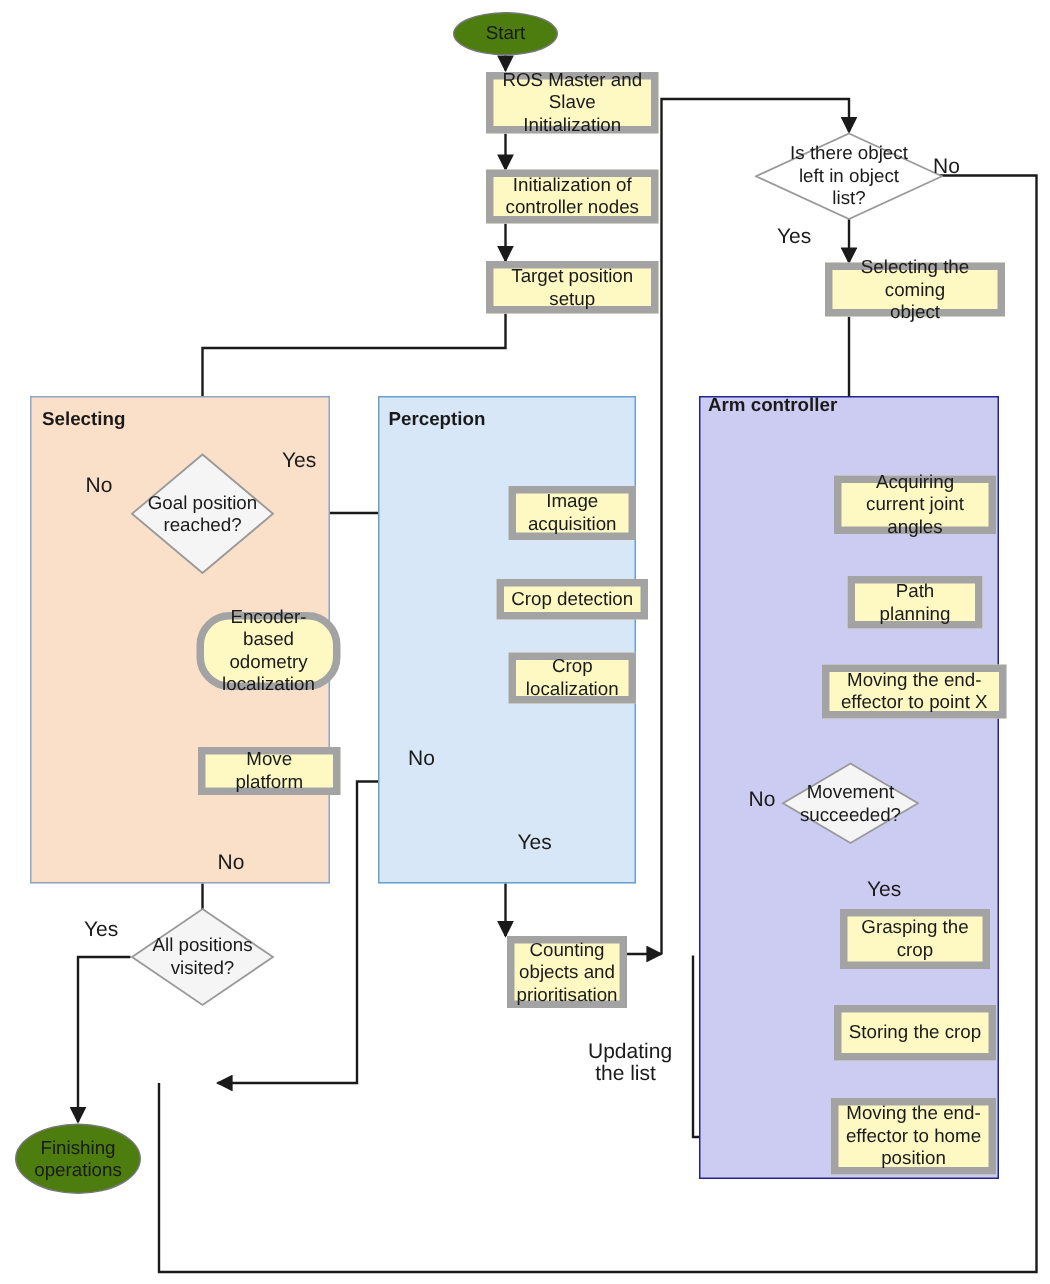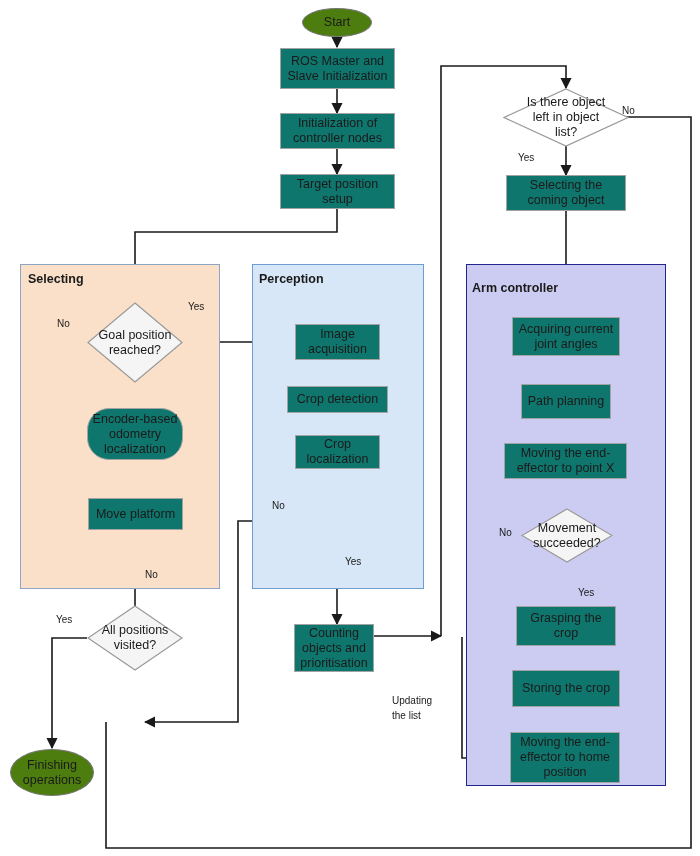--- a/index.html
+++ b/index.html
@@ -40,22 +40,23 @@
     box-sizing: border-box;
     display: flex;
     align-items: center;
     justify-content: center;
     text-align: center;
     font-size: 12.5px;
     line-height: 15px;
     color: #1a1a1a;
   }
   .proc {
-    background: #0f766e;
-    border: 1px solid #a3a3a3;
+    background: #fef9c3;
+    border: 5px solid #a3a3a3;
+    margin-left: 44px;
   }
   .term {
     background: #4d7c0f;
     border: 1px solid #777777;
     border-radius: 50%;
   }
   .dec-wrap {
     position: absolute;
     display: flex;
     align-items: center;
@@ -72,24 +73,25 @@
     position: relative;
     z-index: 2;
     text-align: center;
     font-size: 12.5px;
     line-height: 15px;
     color: #1a1a1a;
     white-space: pre-line;
   }
   .edge-label {
     position: absolute;
-    font-size: 10px;
+    font-size: 14px;
     line-height: 15px;
     color: #1a1a1a;
     white-space: pre-line;
+    text-align: center;
   }
 </style>
 </head>
 <body>
 
 <div id="canvas">
 
   <svg id="edges" viewBox="0 0 700 856" xmlns="http://www.w3.org/2000/svg">
     <defs>
       <marker id="arrow" viewBox="0 0 10 10" refX="9" refY="5" markerWidth="7" markerHeight="7" orient="auto-start-reverse">
@@ -158,21 +160,21 @@
     </g>
   </svg>
 
   <div class="lane" style="left:20px; top:264px; width:200px; height:325px; background:#fae0c8; border:1px solid #8da5c4;"></div>
   <div class="lane-title" style="left:28px; top:272px;">Selecting</div>
 
   <div class="lane" style="left:252px; top:264px; width:172px; height:325px; background:#d7e7f7; border:1px solid #6c9fd0;"></div>
   <div class="lane-title" style="left:259px; top:272px;">Perception</div>
 
   <div class="lane" style="left:466px; top:264px; width:200px; height:522px; background:#ccccf2; border:1.5px solid #24248f;"></div>
-  <div class="lane-title" style="left:472px; top:281px;text-align:right;">Arm controller</div>
+  <div class="lane-title" style="left:472px; top:263px;text-align:right;">Arm controller</div>
 
   <div class="node term" style="left:302px; top:8px; width:70px; height:29px;">Start</div>
 
   <div class="node proc" style="left:280px; top:48px; width:115px; height:41px; padding:0 4px;">ROS Master and Slave Initialization</div>
 
   <div class="node proc" style="left:280px; top:113px; width:115px; height:36px; padding:0 4px;">Initialization of controller nodes</div>
 
   <div class="node proc" style="left:280px; top:174px; width:115px; height:35px; padding:0 4px;">Target position setup</div>
 
   <div class="dec-wrap" style="left:87px; top:302px; width:96px; height:81px;">

